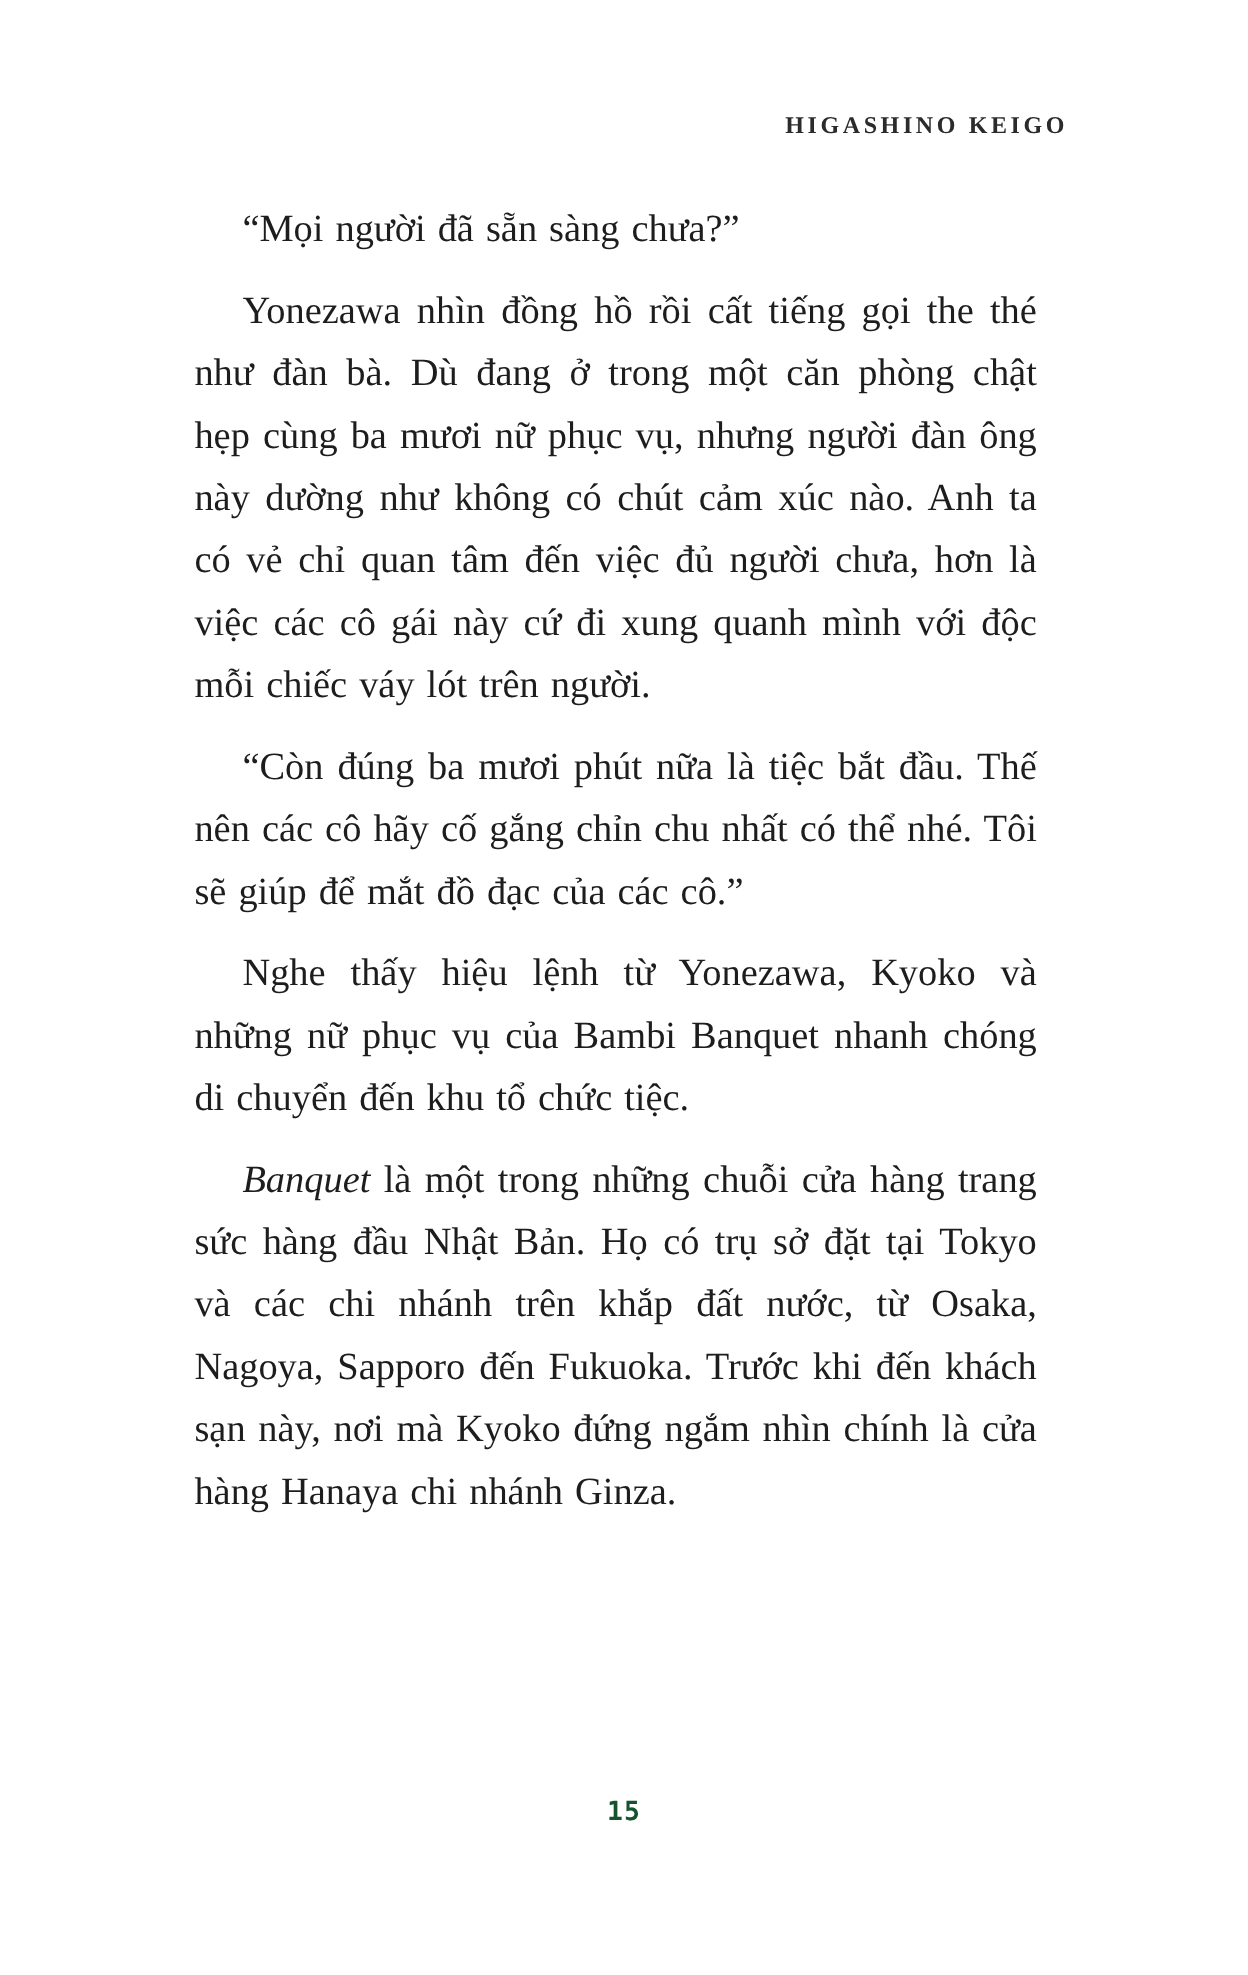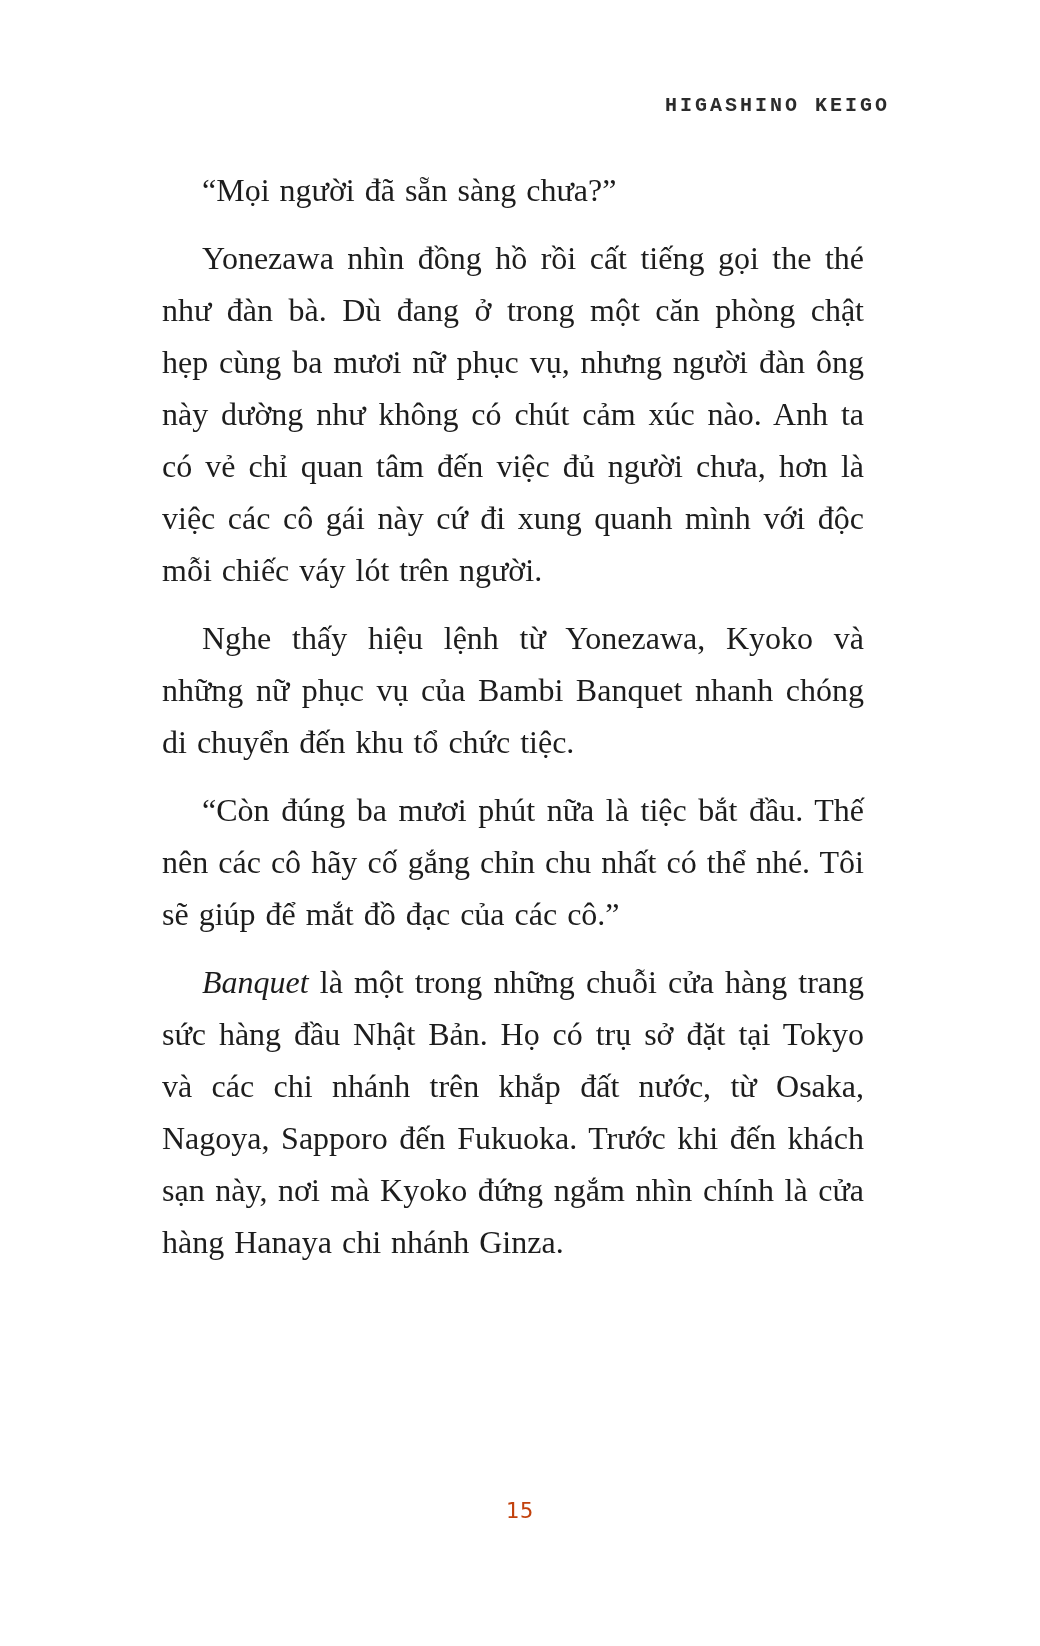--- a/index.html
+++ b/index.html
@@ -13,21 +13,21 @@
     height: 1646px;
     background: #ffffff;
     font-family: "Liberation Serif", serif;
     color: #1d1d1d;
     overflow: hidden;
   }
   .running-header {
     position: absolute;
     top: 94px;
     right: 150px;
-    font-family: Liberation Mono, monospace;
+    font-family: Liberation Serif, serif;
     font-weight: 700;
     font-size: 20px;
     letter-spacing: 3px;
     color: #2b2b2b;
     white-space: nowrap;
   }
   .body-text {
     position: absolute;
     top: 164px;
     left: 162px;
@@ -47,42 +47,42 @@
   .brand-italic {
     font-style: italic;
   }
   .footer-page-number {
     position: absolute;
     top: 1498px;
     left: 0;
     width: 100%;
     text-align: center;
     font-family: "DejaVu Sans Mono", monospace;
-    font-weight: 400;
+    font-weight: 700;
     font-size: 22px;
     letter-spacing: 1px;
-    color: #c2410c;
+    color: #14532d;
   }
 </style>
 </head>
 <body>
 
 <div class="page">
 
   <div class="running-header">HIGASHINO KEIGO</div>
 
   <div class="body-text">
 
     <p class="para">“Mọi người đã sẵn sàng chưa?”</p>
 
     <p class="para">Yonezawa nhìn đồng hồ rồi cất tiếng gọi the thé như đàn bà. Dù đang ở trong một căn phòng chật hẹp cùng ba mươi nữ phục vụ, nhưng người đàn ông này dường như không có chút cảm xúc nào. Anh ta có vẻ chỉ quan tâm đến việc đủ người chưa, hơn là việc các cô gái này cứ đi xung quanh mình với độc mỗi chiếc váy lót trên người.</p>
 
+    <p class="para">“Còn đúng ba mươi phút nữa là tiệc bắt đầu. Thế nên các cô hãy cố gắng chỉn chu nhất có thể nhé. Tôi sẽ giúp để mắt đồ đạc của các cô.”</p>
+
     <p class="para">Nghe thấy hiệu lệnh từ Yonezawa, Kyoko và những nữ phục vụ của Bambi Banquet nhanh chóng di chuyển đến khu tổ chức tiệc.</p>
-
-    <p class="para">“Còn đúng ba mươi phút nữa là tiệc bắt đầu. Thế nên các cô hãy cố gắng chỉn chu nhất có thể nhé. Tôi sẽ giúp để mắt đồ đạc của các cô.”</p>
 
     <p class="para"><span class="brand-italic">Banquet</span><span> là một trong những chuỗi cửa hàng trang sức hàng đầu Nhật Bản. Họ có trụ sở đặt tại Tokyo và các chi nhánh trên khắp đất nước, từ Osaka, Nagoya, Sapporo đến Fukuoka. Trước khi đến khách sạn này, nơi mà Kyoko đứng ngắm nhìn chính là cửa hàng Hanaya chi nhánh Ginza.</span></p>
 
 
   </div>
 
   <div class="footer-page-number">15</div>
 
 </div>
 

